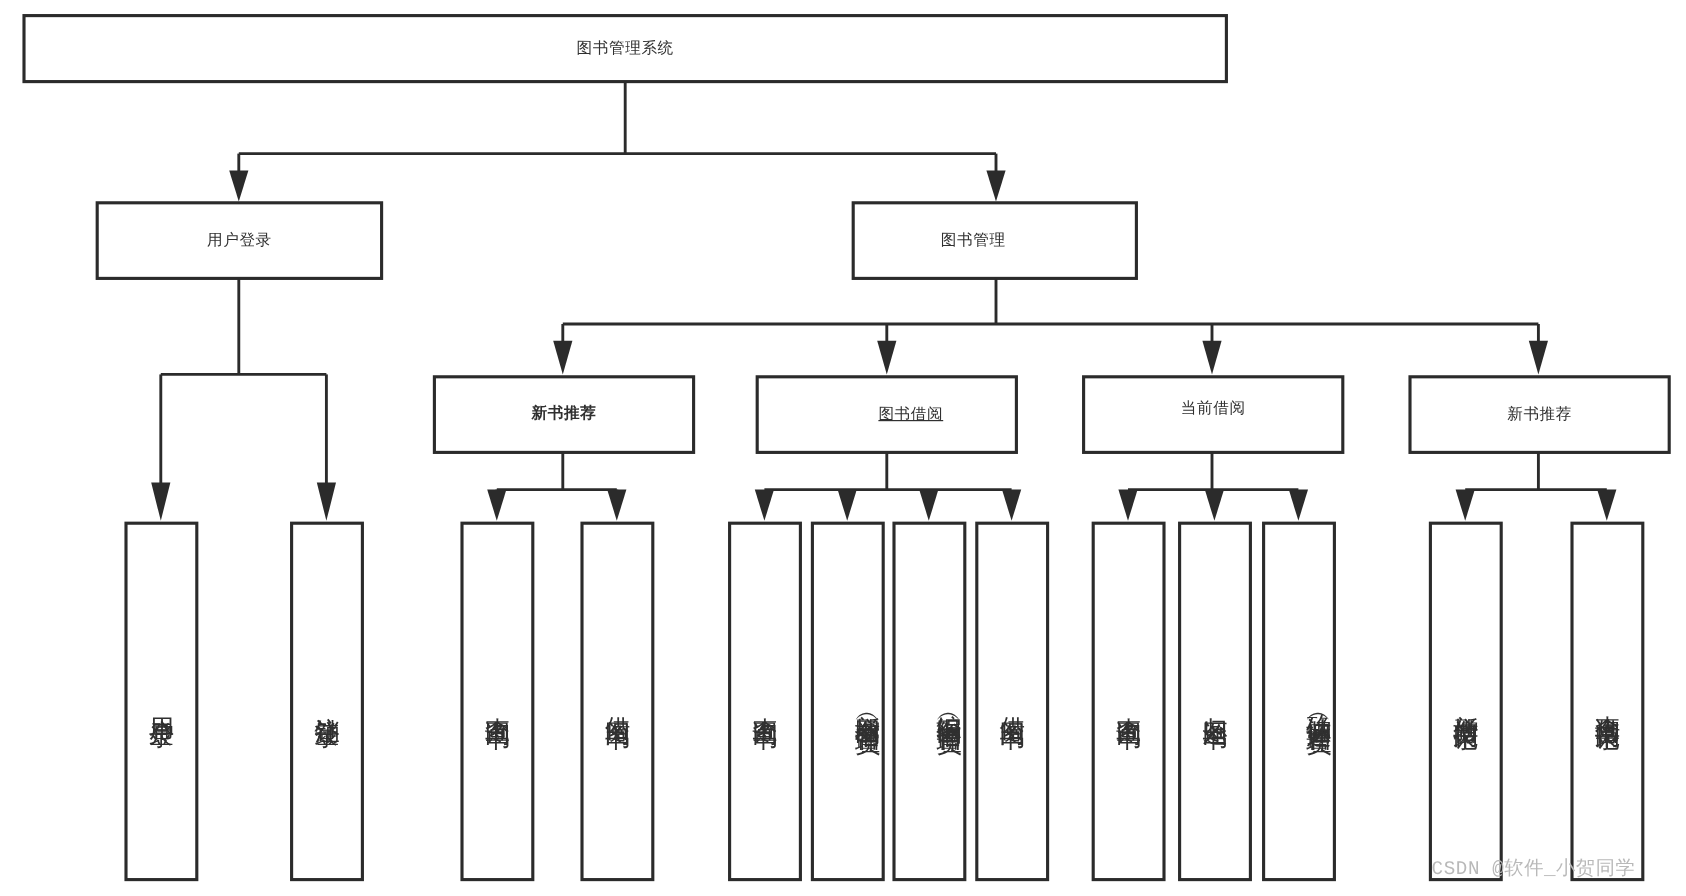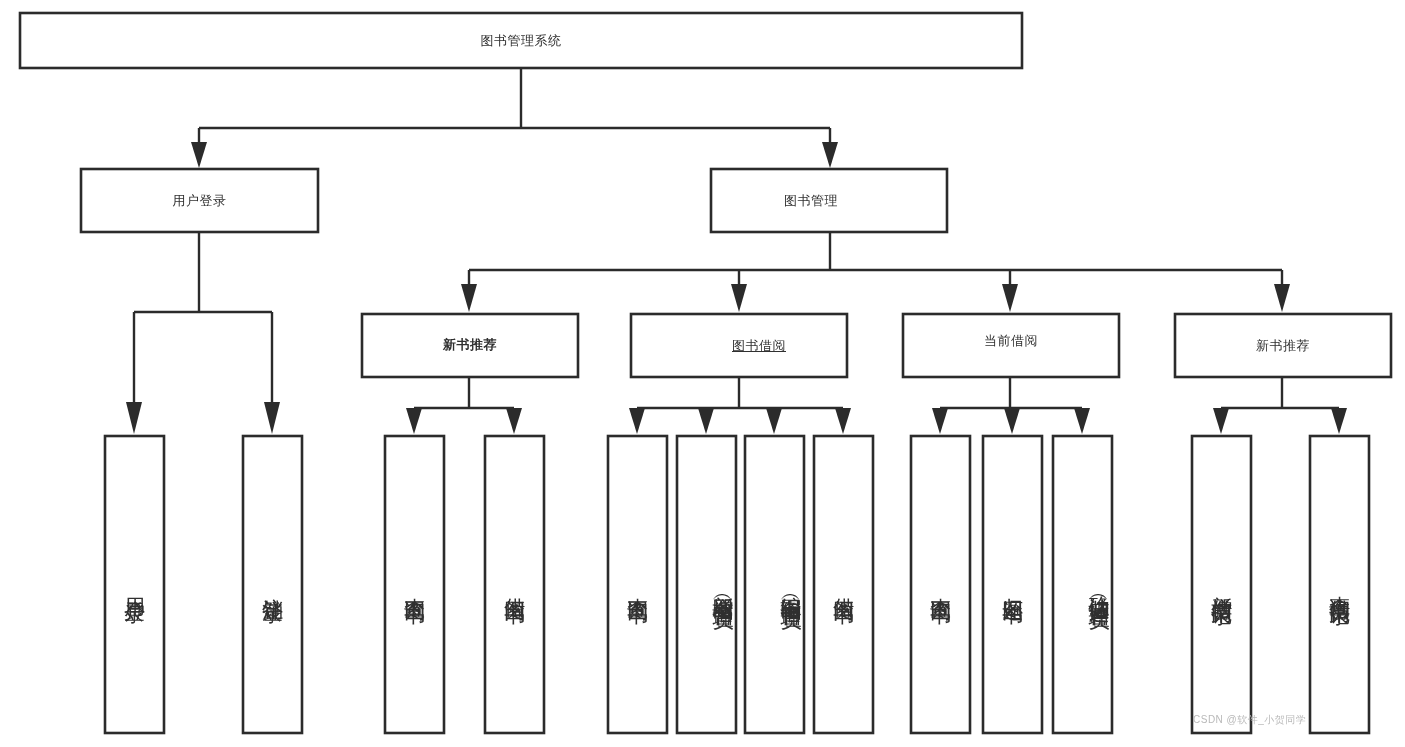--- a/index.html
+++ b/index.html
@@ -62,23 +62,23 @@
     text-orientation: upright;
     font-size: 21px;
     line-height: 1.25;
     letter-spacing: 2px;
     white-space: nowrap;
   }
   .watermark {
     position: absolute;
     left: 1193px;
     top: 713px;
-    font-size: 10px;
+    font-size: 16px;
     color: #b9b9b9;
-    font-family: Liberation Sans, sans-serif;
+    font-family: Liberation Mono, monospace;
     white-space: nowrap;
     letter-spacing: 0.5px;
   }
 </style>
 </head>
 <body>
 
 <div id="diagram-root">
 
   <svg class="flow" viewBox="0 0 1405 747" xmlns="http://www.w3.org/2000/svg">

